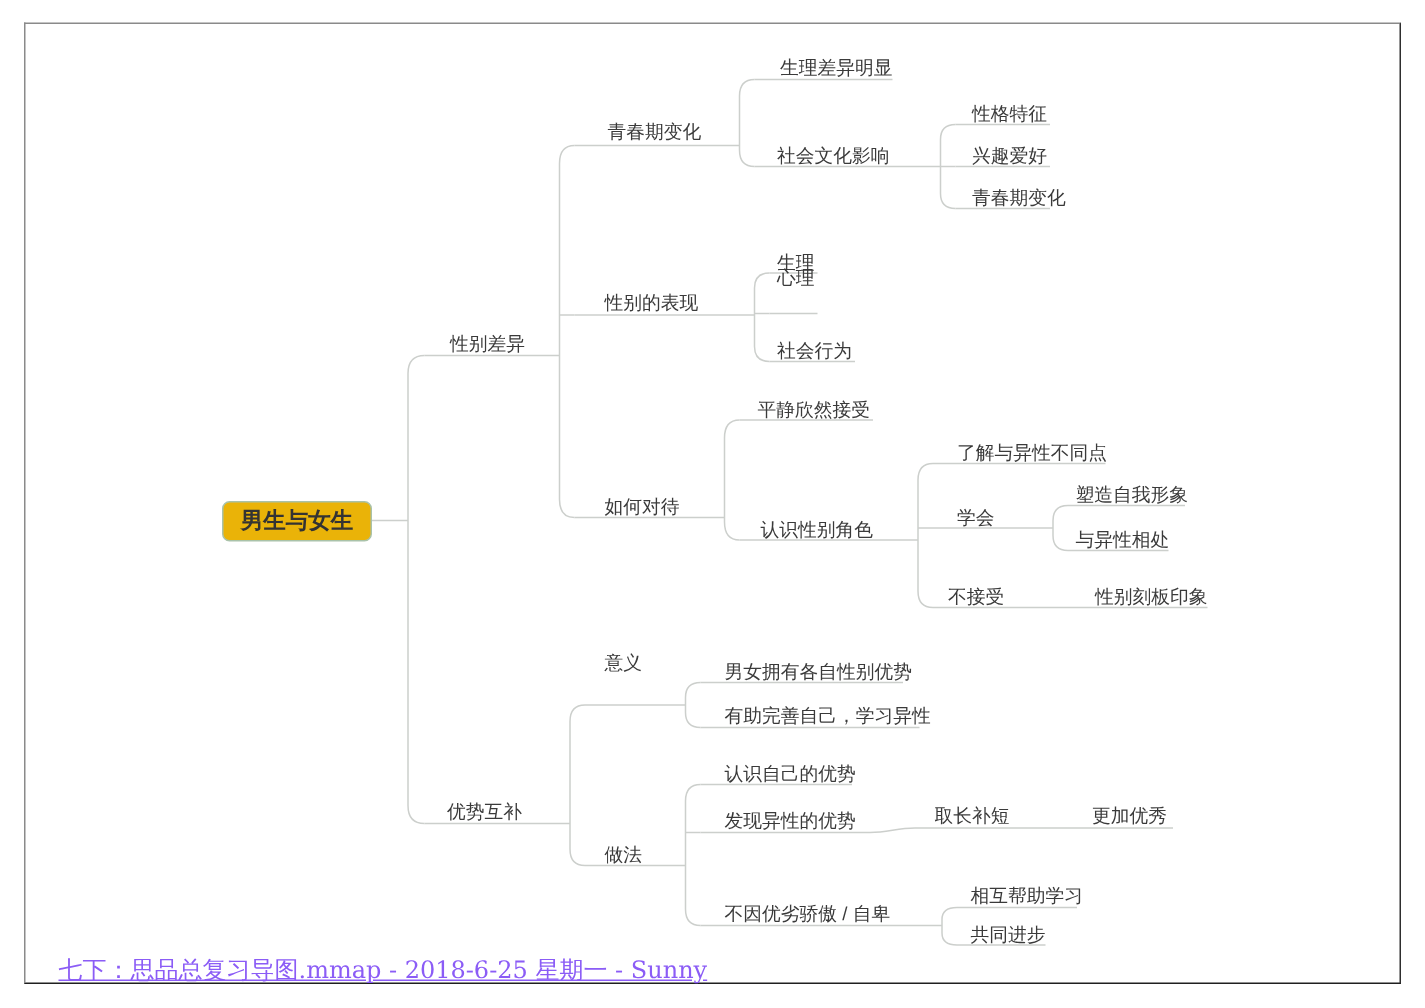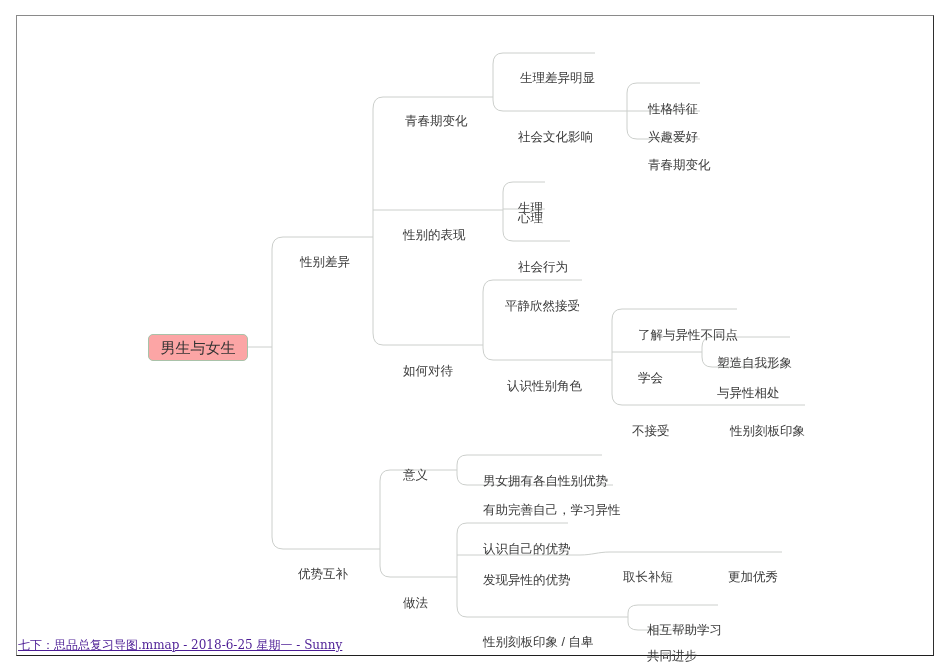--- a/index.html
+++ b/index.html
@@ -9,32 +9,33 @@
   }
   .page{
     position:absolute;left:16px;top:15px;width:916px;height:639px;
     background:#fff;
     border-top:1px solid #8a8a8a;border-left:1px solid #8a8a8a;
     border-right:1px solid #2e2e2e;border-bottom:1px solid #1f1f1f;
   }
   svg.connectors{position:absolute;left:0;top:0;pointer-events:none;}
   .topic{
     position:absolute;font-size:12.5px;line-height:14px;color:#3a3a3a;
-    white-space:nowrap;cursor:default;margin-top:33px;
+    white-space:nowrap;cursor:default;
   }
   .root-node{
     position:absolute;left:148px;top:334px;width:98px;height:25px;
-    background:#fca5a5;border:1px solid #a9c2a9;border-radius:5px;
+    background:#eab308;border:1px solid #a9c2a9;border-radius:5px;
     text-align:center;line-height:25px;font-size:15px;color:#333;
     white-space:nowrap;
+    font-weight:bold;
   }
   .footer{
     position:absolute;left:18px;top:637px;
     font-family:"DejaVu Serif","Liberation Serif",serif;
-    font-size:12px;color:#4c1d95;text-decoration:underline;white-space:nowrap;
+    font-size:16px;color:#8b5cf6;text-decoration:underline;white-space:nowrap;padding-left:21px;
   }
 </style>
 </head>
 <body>
 
 <div id="stage">
 
   <div class="page"></div>
 
   <svg class="connectors" width="950" height="672" viewBox="0 0 950 672">
@@ -132,19 +133,19 @@
 
   <div class="topic" style="left:403px;top:435px">意义</div>
   <div class="topic" style="left:483px;top:441px">男女拥有各自性别优势</div>
   <div class="topic" style="left:483px;top:470px">有助完善自己，学习异性</div>
 
   <div class="topic" style="left:403px;top:563px">做法</div>
   <div class="topic" style="left:483px;top:509px">认识自己的优势</div>
   <div class="topic" style="left:483px;top:540px">发现异性的优势</div>
   <div class="topic" style="left:623px;top:537px">取长补短</div>
   <div class="topic" style="left:728px;top:537px">更加优秀</div>
-  <div class="topic" style="left:483px;top:602px">性别刻板印象 / 自卑</div>
+  <div class="topic" style="left:483px;top:602px">不因优劣骄傲 / 自卑</div>
   <div class="topic" style="left:647px;top:590px">相互帮助学习</div>
   <div class="topic" style="left:647px;top:616px">共同进步</div>
 
   <div class="footer">七下：思品总复习导图.mmap - 2018-6-25 星期一 - Sunny</div>
 
 </div>
 
 </body></html>

